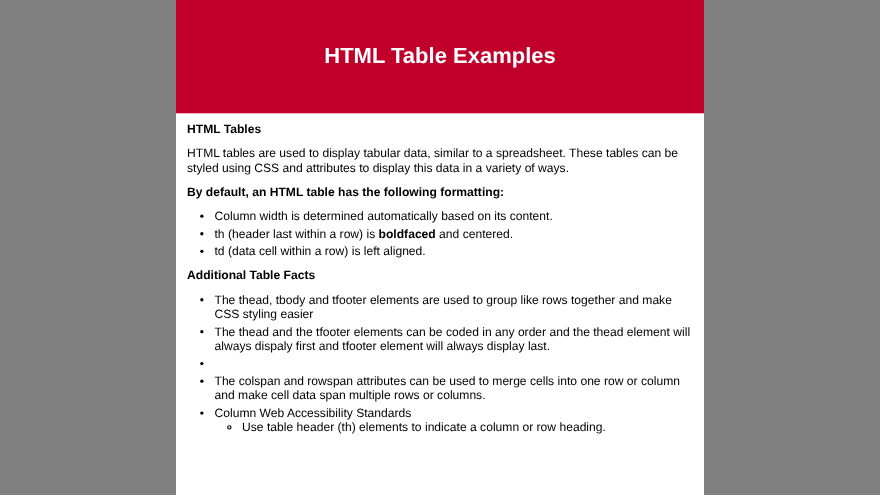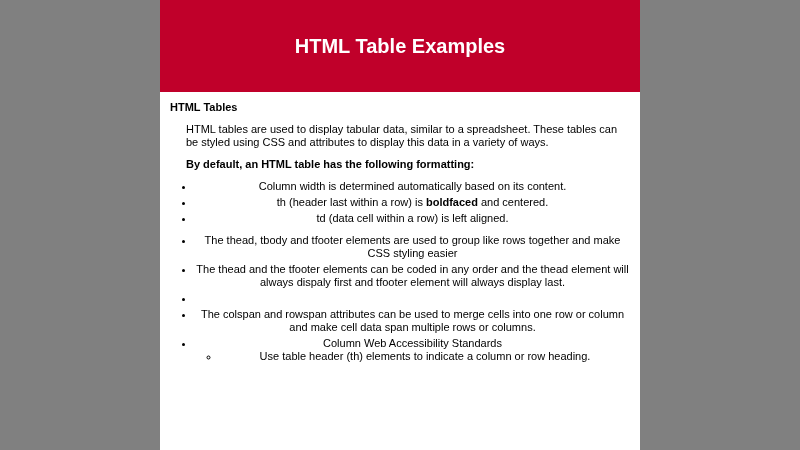--- a/index.html
+++ b/index.html
@@ -10,37 +10,37 @@
       color: #000;
     }
     .page {
       position: absolute; left: 160px; top: 0;
       width: 480px; height: 450px;
       background: #ffffff;
       overflow: hidden;
     }
     header {
       background: #c0002a;
-      height: 92px;
+      height: 103px;
       display: flex; align-items: center; justify-content: center;
     }
     header h1 {
       margin: 0; color: #ffffff;
       font-size: 20px; font-weight: bold;
     }
     main {
       padding: 9px 10px 0 10px;
       font-size: 11px; line-height: 13px;
     }
     h2 {
       font-size: 11px; font-weight: bold; margin: 0 0 9px 0;
     }
-    p { margin: 0 0 9px 16px; }
+    p { margin: 0 0 9px 0; }
     p.strong { font-weight: bold; }
-    ul { margin: 0 0 9px 0; padding-left: 25px; list-style: disc; text-align: center; }
+    ul { margin: 0 0 9px 0; padding-left: 25px; list-style: disc; }
     ul li { margin-bottom: 3px; }
     ul ul { list-style: circle; margin: 0; padding-left: 25px; }
     ul ul li { margin-bottom: 3px; }
   </style>
 </head>
 <body>
 
 <div class="page">
   <header>
     <h1>HTML Table Examples</h1>
@@ -48,20 +48,21 @@
   <main>
     <h2>HTML Tables</h2>
     <p>HTML tables are used to display tabular data, similar to a spreadsheet. These tables can be styled using CSS and attributes to display this data in a variety of ways.</p>
     <p class="strong">By default, an HTML table has the following formatting:</p>
     <ul>
       <li>Column width is determined automatically based on its content.</li>
       <li><span>th (header last within a row) is </span><b>boldfaced</b><span> and centered.</span></li>
       <li>td (data cell within a row) is left aligned.</li>
     </ul>
 
+    <h2>Additional Table Facts</h2>
     <ul>
       <li>The thead, tbody and tfooter elements are used to group like rows together and make CSS styling easier</li>
       <li>The thead and the tfooter elements can be coded in any order and the thead element will always dispaly first and tfooter element will always display last.</li>
       <li>
       </li>
       <li>The colspan and rowspan attributes can be used to merge cells into one row or column and make cell data span multiple rows or columns.</li>
       <li>
         <span>Column Web Accessibility Standards</span>
         <ul>
           <li>Use table header (th) elements to indicate a column or row heading.</li>

